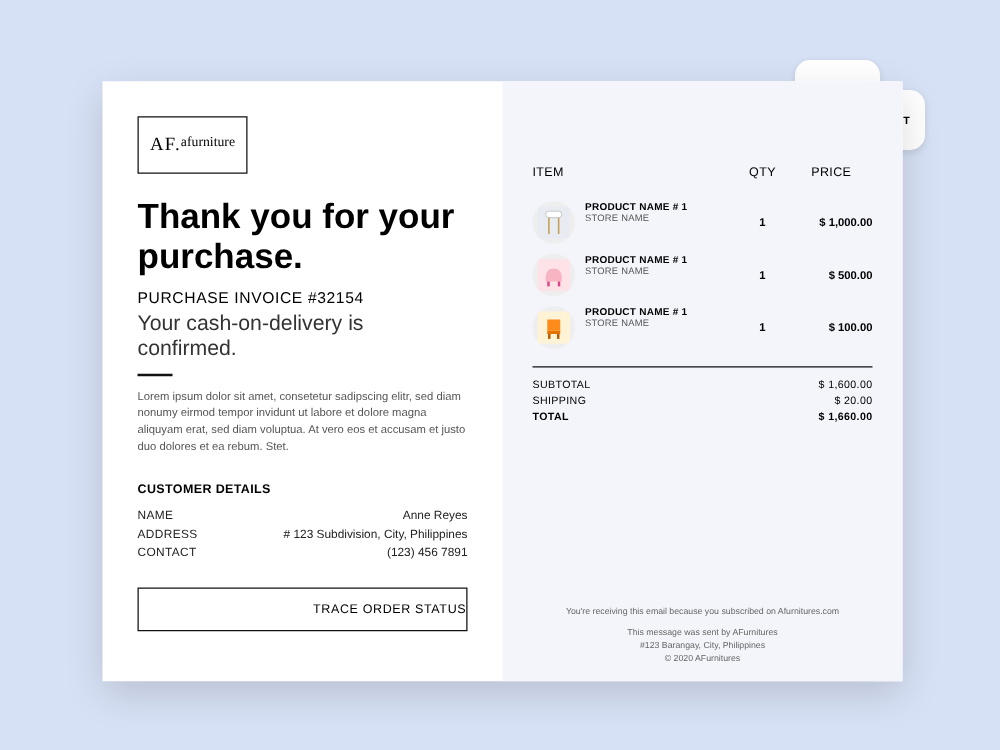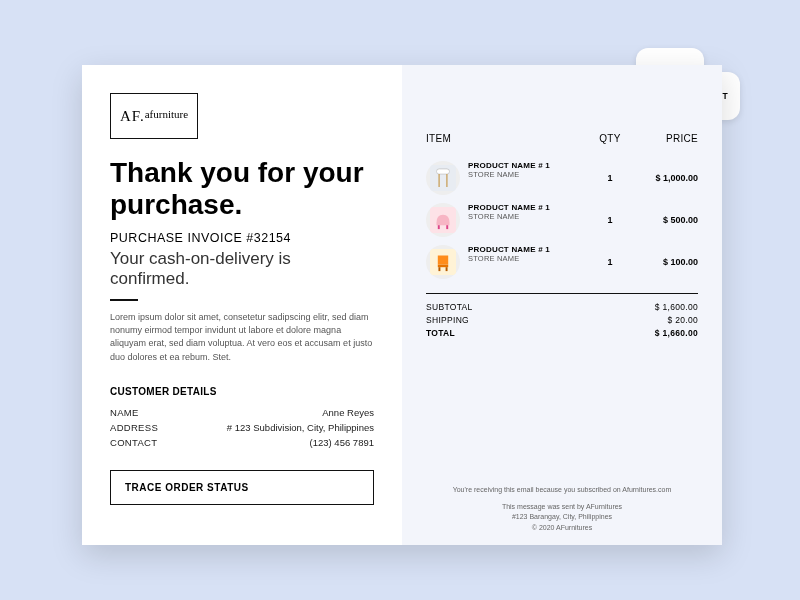--- a/index.html
+++ b/index.html
@@ -11,25 +11,25 @@
 .logo-ae{font-family:'Times New Roman',serif;font-size:15px;letter-spacing:1px}
 .logo-sub{font-family:'Brush Script MT',cursive;font-size:11px;margin-top:-4px}
 .thanks{font-size:28px;font-weight:800;line-height:1.15;margin-bottom:10px}
 .invno{font-size:12.5px;letter-spacing:.5px;margin-bottom:4px;font-weight:500}
 .confirm{font-size:17px;color:#333;margin-bottom:10px}
 .rule{width:28px;height:2px;background:#111;margin-bottom:10px}
 .lorem{font-size:9px;color:#555;line-height:1.45;margin-bottom:22px}
 .cd-title{font-size:10px;font-weight:700;letter-spacing:.3px;margin-bottom:10px}
 .cd-row{display:flex;justify-content:space-between;font-size:9.5px;color:#222;margin-bottom:4px}
 .cd-lab{letter-spacing:.3px}
-.trace{margin-top:22px;border:1px solid #111;text-align:left;font-size:10px;font-weight:700;letter-spacing:.5px;padding:11px 14px;cursor:pointer;background:#fff}
+.trace{margin-top:22px;border:1px solid #111;text-align:right;font-size:10px;font-weight:400;letter-spacing:.5px;padding:11px 0;cursor:pointer;background:#fff}
 .hdr{display:flex;font-size:10px;font-weight:400;letter-spacing:.3px;padding-bottom:8px}
 .hdr .c1{flex:1}
 .hdr .c2{width:44px;text-align:center}
-.hdr .c3{width:66px;text-align:right}
+.hdr .c3{width:66px;text-align:center}
 .items{border-top:1px solid transparent}
 .item{display:flex;align-items:center;margin:8px 0}
 .thumb{width:34px;height:34px;border-radius:50%;background:#eee;display:flex;align-items:center;justify-content:center;margin-right:8px;overflow:hidden}
 .thumb svg{width:26px;height:26px}
 .iname{font-size:8px;font-weight:700;letter-spacing:.2px}
 .istore{font-size:7.5px;color:#555;letter-spacing:.2px}
 .item .col1{flex:1;display:flex;align-items:flex-start}
 .item .col2{width:44px;text-align:center;font-size:9px;font-weight:700}
 .item .col3{width:66px;text-align:right;font-size:9px;font-weight:700}
 .tot-rule{height:1px;background:#111;margin:14px 0 8px 0}

